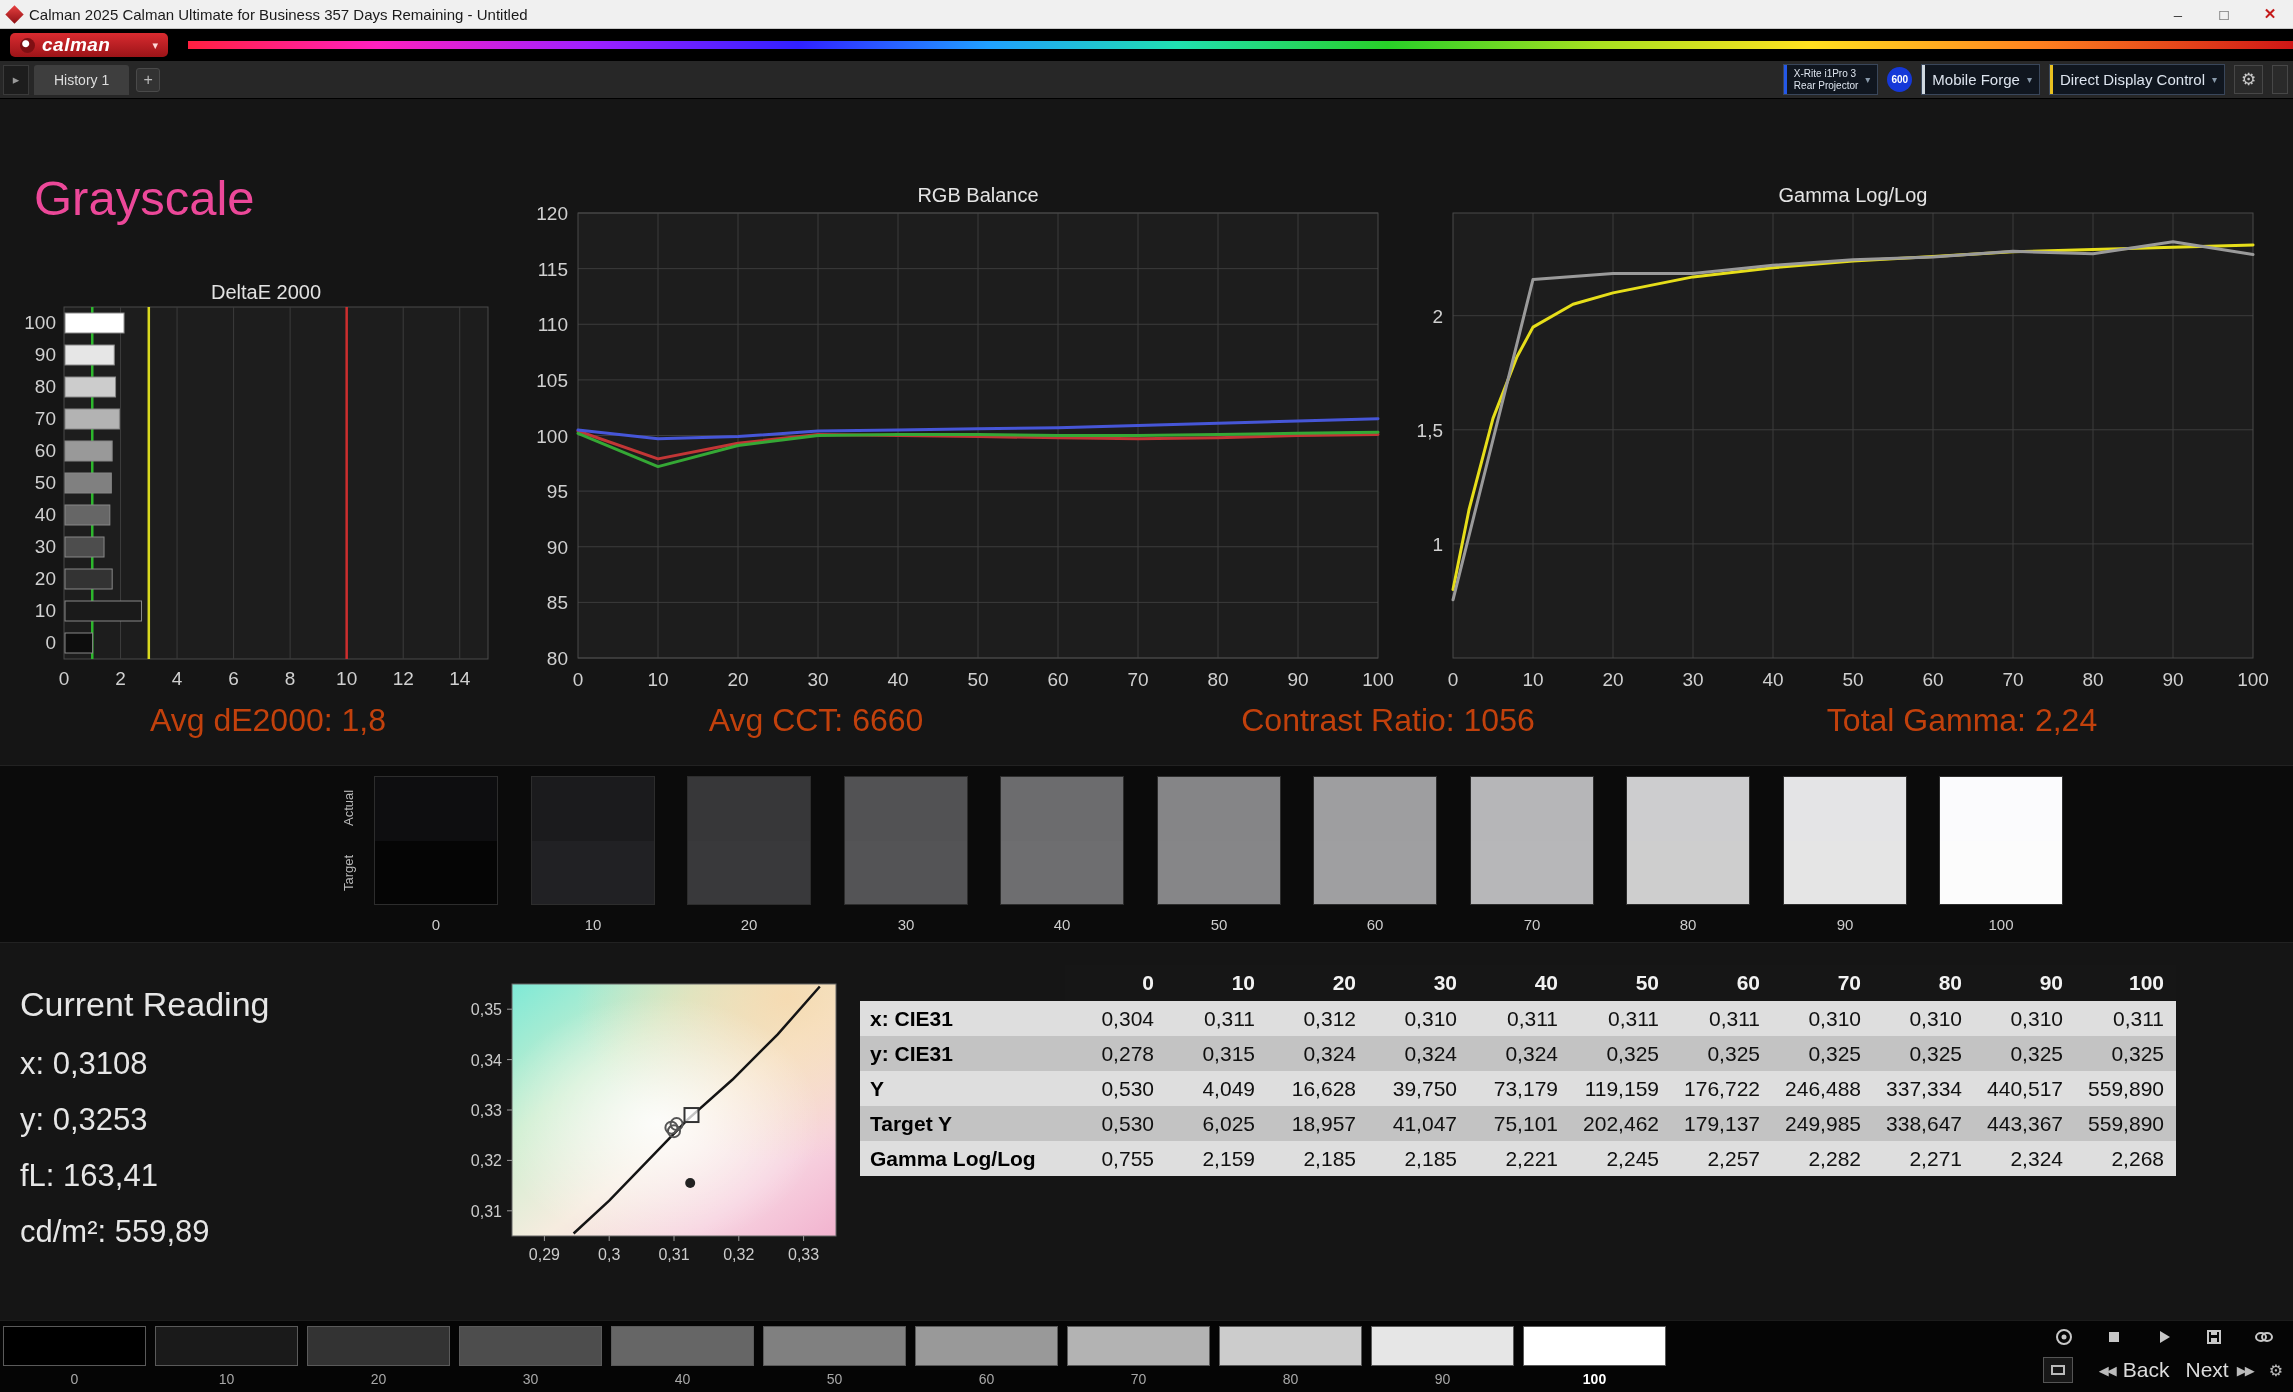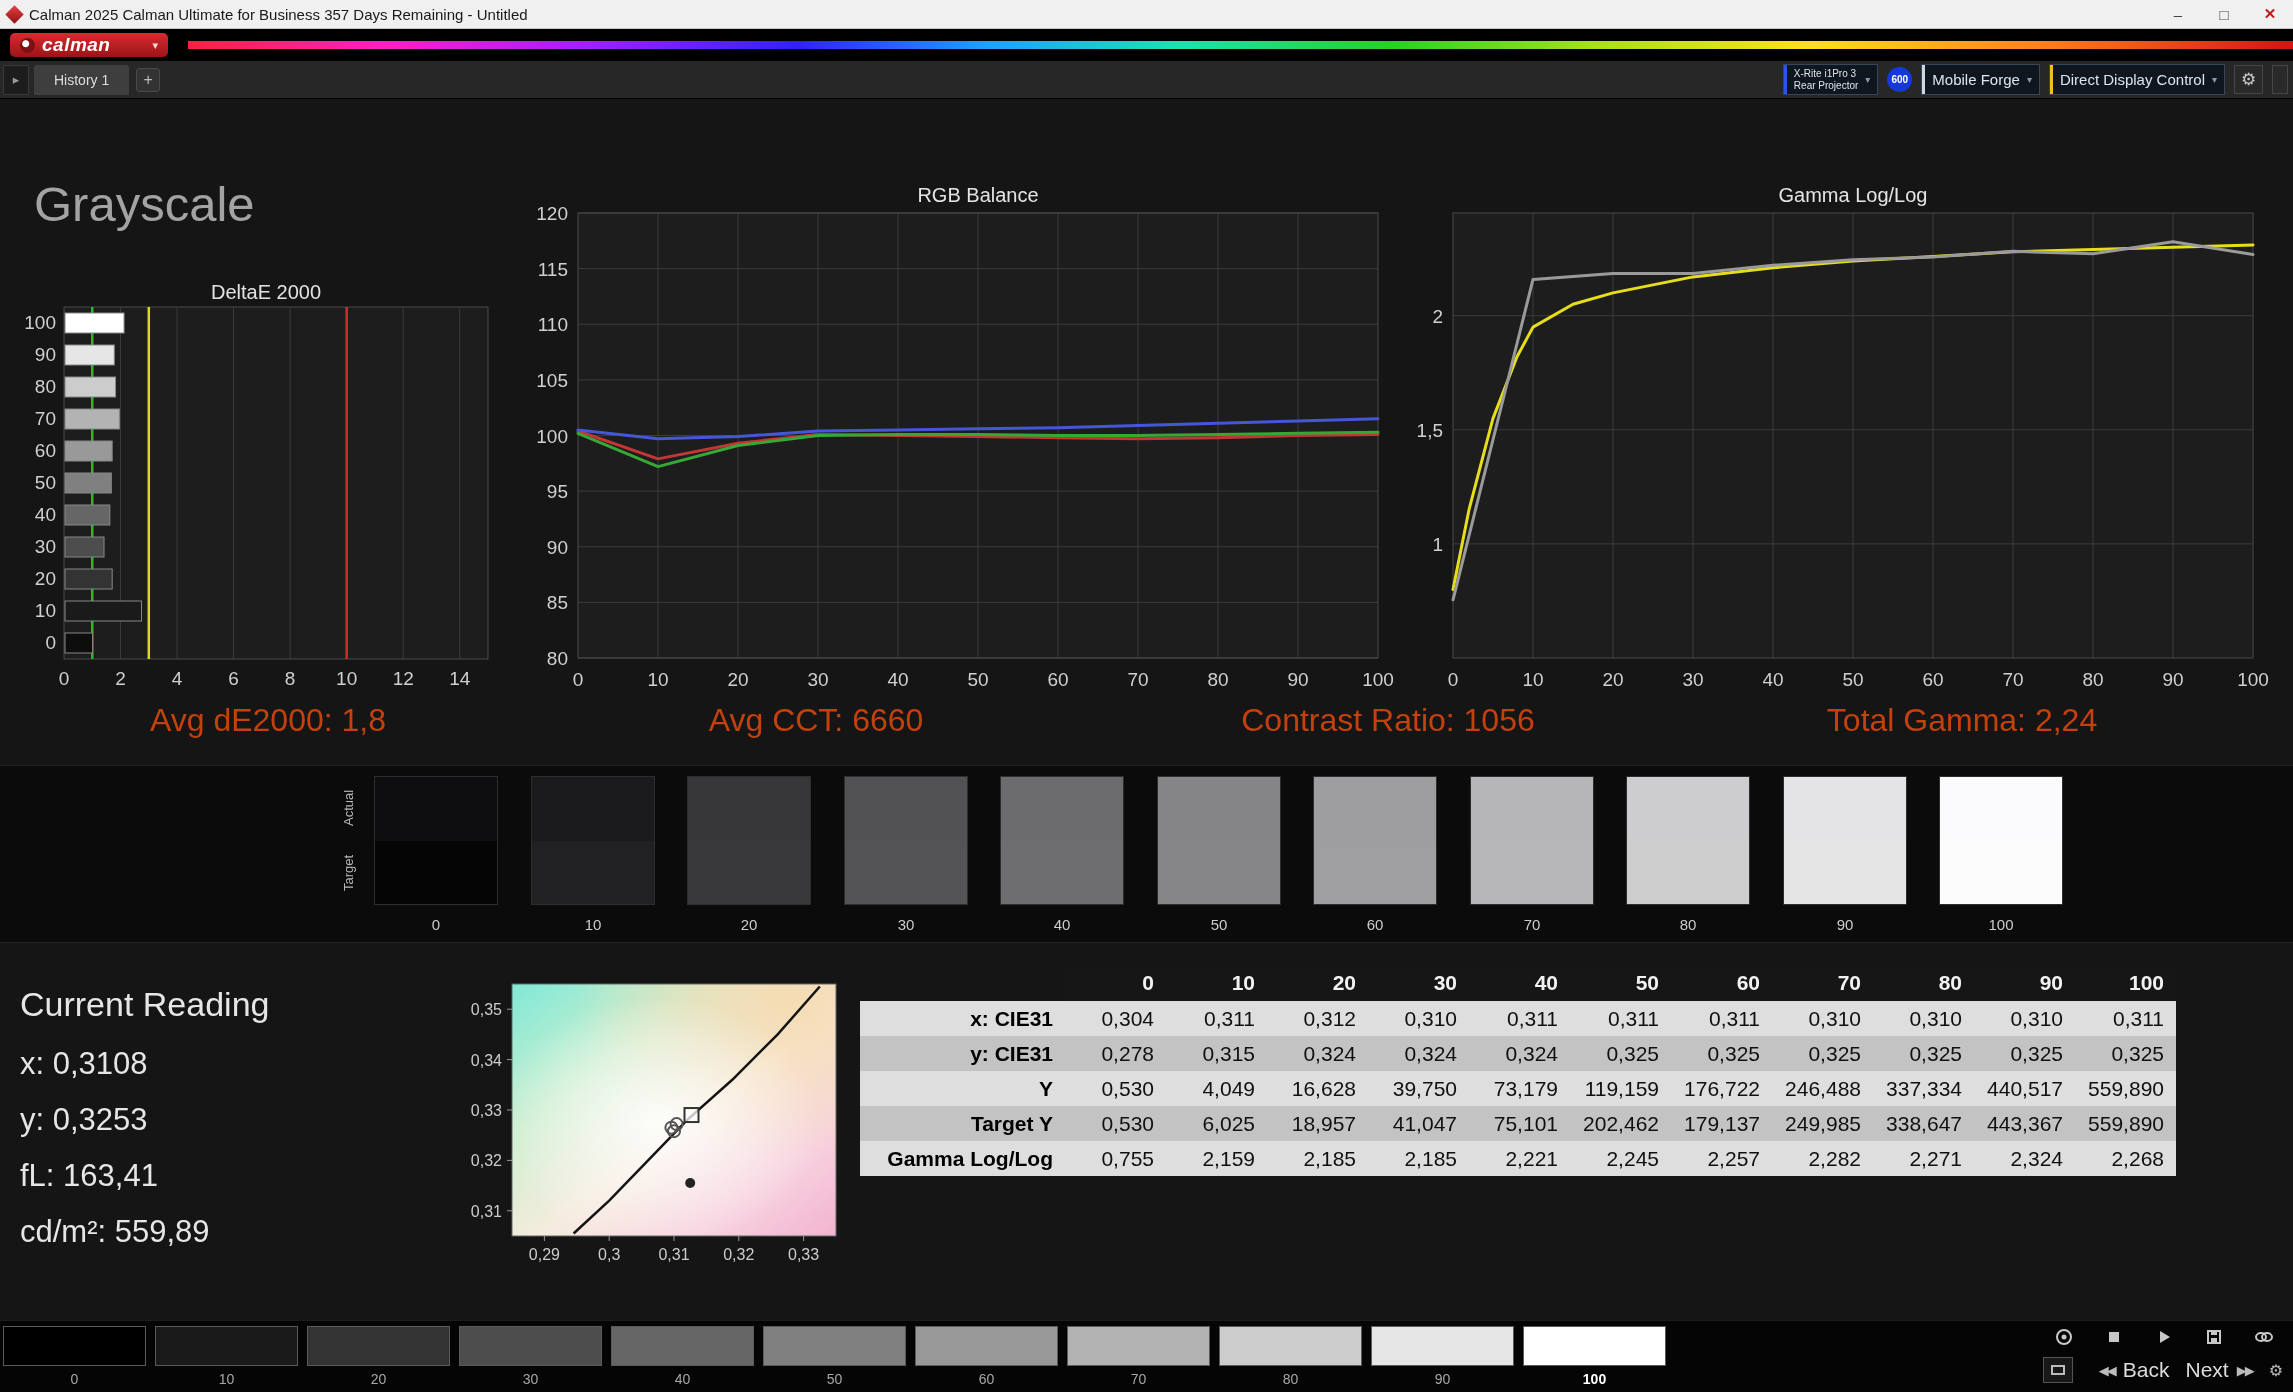--- a/index.html
+++ b/index.html
@@ -45,21 +45,21 @@
   .meter-accent { background: #2458e8; }
   .source-accent { background: #cfd8e0; }
   .ddc-accent { background: #e8c020; }
   .dev-text { color: #dde4ee; font-size: 10px; line-height: 12px; }
   .dev-text.single { font-size: 15px; }
   .dev-chev { color: #8899aa; font-size: 10px; margin-left: 7px; }
   .badge-600 { width: 25px; height: 25px; border-radius: 50%; background: #1538d8; color: #fff; font-size: 10px; font-weight: bold; display: flex; align-items: center; justify-content: center; }
   .gear-btn { width: 29px; height: 29px; background: #2a2a2a; border: 1px solid #474747; color: #c8c8c8; font-size: 17px; display: flex; align-items: center; justify-content: center; }
   .edge-btn { width: 16px; height: 29px; background: #2a2a2a; border: 1px solid #474747; }
   
-  .page-title { position: absolute; left: 34px; top: 176px; font-size: 49px; color: #a3a3a3; }
+  .page-title { position: absolute; left: 34px; top: 170px; font-size: 49px; color: #ec4899; }
   .chart-title-top { position: absolute; left: 20px; top: 281px; width: 492px; text-align: center; font-size: 20px; color: #e2e2e2; }
   .chart-svg { position: absolute; }
   #deltae-svg { left: 20px; top: 297px; }
   #rgb-svg { left: 520px; top: 180px; }
   #gamma-svg { left: 1395px; top: 180px; }
   .summary-label { position: absolute; top: 702px; transform: translateX(-50%); font-size: 32px; color: #c2410c; white-space: nowrap; }
   #sum-de { left: 268px; } #sum-cct { left: 816px; } #sum-contrast { left: 1388px; } #sum-gamma { left: 1962px; }
   
   .swatch-strip { position: absolute; left: 0; top: 765px; width: 2293px; height: 178px; background: #0b0b0b; border-top: 1px solid #222; border-bottom: 1px solid #222; }
   .rot { position: absolute; left: 340px; width: 17px; writing-mode: vertical-rl; transform: rotate(180deg); color: #b8b8b8; font-size: 13px; display: flex; align-items: center; justify-content: center; }
@@ -73,21 +73,21 @@
   .cr-title { font-size: 34px; margin-bottom: 22px; }
   .cr-line { font-size: 31px; height: 56px; }
   #cie-svg { position: absolute; left: 450px; top: 972px; }
   
   .table-wrap { position: absolute; left: 860px; top: 965px; }
   table { border-collapse: collapse; table-layout: fixed; width: 1316px; }
   th, td { font-size: 21px; overflow: hidden; white-space: nowrap; }
   thead th { height: 36px; color: #f2f2f2; font-weight: bold; text-align: right; padding-right: 12px; background: #161616; }
   thead th.corner { background: #151515; }
   tbody td { height: 35px; color: #101010; text-align: right; padding-right: 12px; }
-  tbody td.rowlabel { text-align: right; padding-left: 10px; font-weight: bold; color: #000; }
+  tbody td.rowlabel { text-align: left; padding-left: 10px; font-weight: bold; color: #000; }
   tr.even td { background: #dedede; }
   tr.odd td { background: #c3c3c3; }
   th:first-child, td:first-child { width: 205px; }
   
   .bottom-bar { position: absolute; left: 0; top: 1320px; width: 2293px; height: 72px; background: #050505; border-top: 1px solid #1c1c1c; }
   .patch { position: absolute; top: 5px; width: 143px; height: 40px; border: 1px solid #5a5a5a; }
   .patch-label { position: absolute; top: 50px; width: 143px; text-align: center; font-size: 14px; color: #a8a8a8; }
   .patch-label.active { color: #ffffff; font-weight: bold; }
   .transport { position: absolute; right: 10px; top: 2px; width: 330px; }
   .transport-icons { display: flex; justify-content: flex-end; gap: 12px; height: 28px; align-items: center; }

